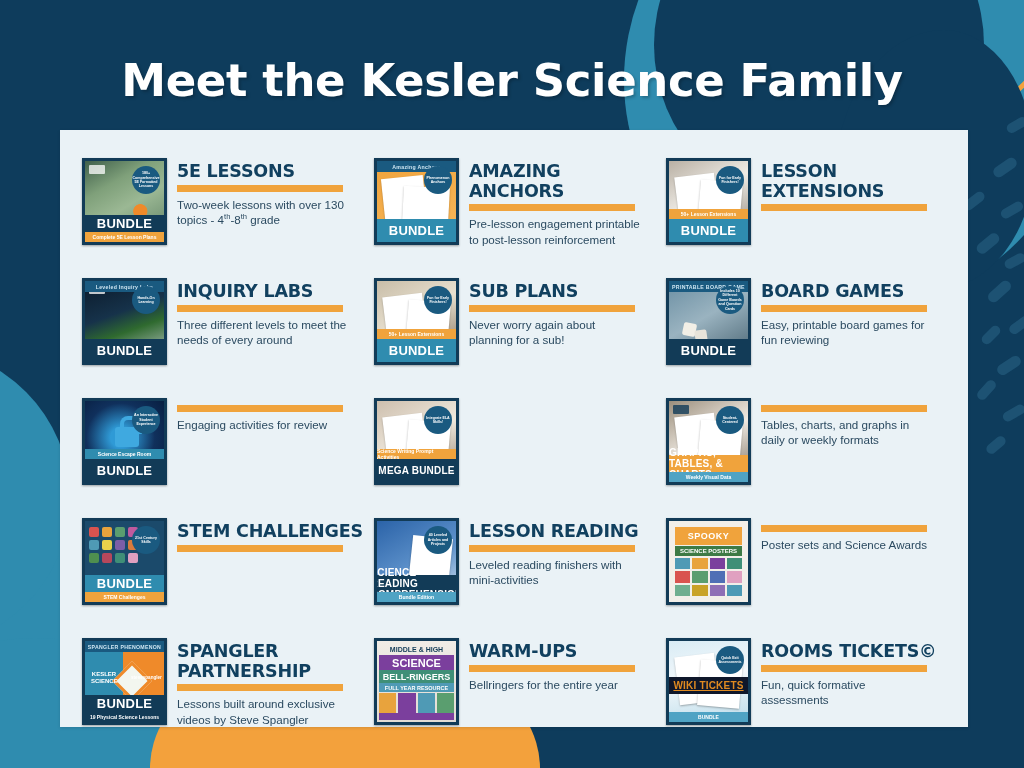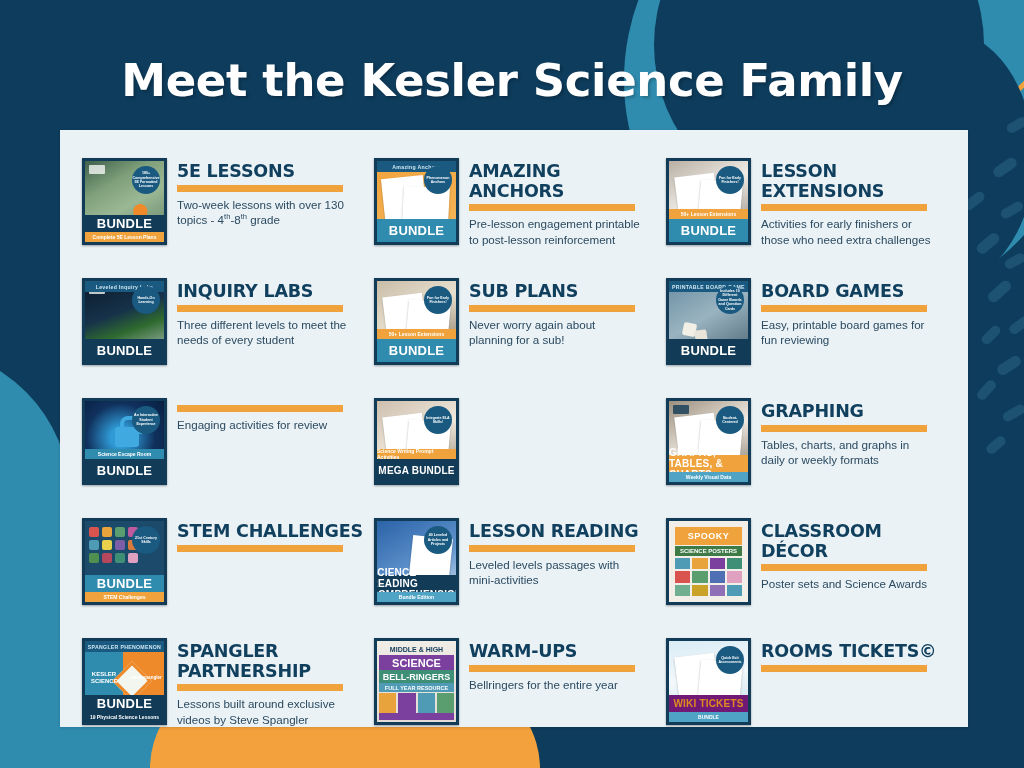--- a/index.html
+++ b/index.html
@@ -245,35 +245,34 @@
             <div class="art art-ext"></div>
             <div class="paper" style="left:8px;top:14px;width:40px;height:48px;transform:rotate(-7deg);"></div>
             <div class="paper" style="left:30px;top:20px;width:42px;height:46px;transform:rotate(5deg);"></div>
             <div class="badge">Fun for Early Finishers!</div>
             <div class="sublabel">50+ Lesson Extensions</div>
             <div class="bundle teal">BUNDLE</div>
           </div>
           <div class="info">
             <h3>LESSON EXTENSIONS</h3>
             <div class="rule"></div>
-            <p>Activities for early finishers or those who need extra challenges</p>
           </div>
         </div>
         <div class="card">
           <div class="thumb">
             <div class="art art-labs"></div>
             <div class="logo"></div>
             <div class="toplabel">Leveled Inquiry Labs</div>
             <div class="badge">Hands-On Learning</div>
             <div class="bundle">BUNDLE</div>
           </div>
           <div class="info">
             <h3>INQUIRY LABS</h3>
             <div class="rule"></div>
-            <p>Three different levels to meet the needs of every student</p>
+            <p>Three different levels to meet the needs of every around</p>
           </div>
         </div>
         <div class="card">
           <div class="thumb">
             <div class="art art-sub"></div>
             <div class="paper" style="left:8px;top:14px;width:40px;height:48px;transform:rotate(-7deg);"></div>
             <div class="paper" style="left:30px;top:20px;width:42px;height:46px;transform:rotate(5deg);"></div>
             <div class="badge">Fun for Early Finishers!</div>
             <div class="sublabel">50+ Lesson Extensions</div>
             <div class="bundle teal">BUNDLE</div>
@@ -327,21 +326,20 @@
           <div class="thumb">
             <div class="art art-graph"></div>
             <div class="paper" style="left:8px;top:14px;width:40px;height:48px;transform:rotate(-7deg);"></div>
             <div class="paper" style="left:30px;top:20px;width:42px;height:46px;transform:rotate(5deg);"></div>
             <div class="logo dark"></div>
             <div class="badge">Student-Centered</div>
             <div class="bundle small" style="background:#f0a33c;color:#fff;;bottom:10px;height:17px;">GRAPHS, TABLES, &amp; CHARTS</div>
             <div class="footnote teal">Weekly Visual Data</div>
           </div>
           <div class="info">
-            <h3>GRAPHING</h3>
             <div class="rule"></div>
             <p>Tables, charts, and graphs in daily or weekly formats</p>
           </div>
         </div>
         <div class="card">
           <div class="thumb">
             <div class="art art-stem"></div>
             <div class="icongrid">
               <i style="background:#d9534f"></i>
               <i style="background:#e8a33d"></i>
@@ -369,21 +367,21 @@
           <div class="thumb">
             <div class="art art-reading"></div>
             <div class="paper" style="left:34px;top:16px;width:40px;height:40px;transform:rotate(6deg);"></div>
             <div class="badge">40 Leveled Articles and Projects</div>
             <div class="bundle small" style="bottom:10px;height:17px;">SCIENCE READING COMPREHENSION</div>
             <div class="footnote teal">Bundle Edition</div>
           </div>
           <div class="info">
             <h3>LESSON READING</h3>
             <div class="rule"></div>
-            <p>Leveled levels passages with mini-activities</p>
+            <p>Leveled reading finishers with mini-activities</p>
           </div>
         </div>
         <div class="card">
           <div class="thumb">
             <div class="art art-decor"></div>
             <div class="spooky">SPOOKY</div>
             <div class="spooky2">SCIENCE POSTERS</div>
             <div style="position:absolute;left:6px;right:6px;top:37px;bottom:6px;display:grid;grid-template-columns:repeat(4,1fr);grid-auto-rows:1fr;gap:2px;">
               <span style="background:#4f9ab5;display:block;"></span>
               <span style="background:#e8a33d;display:block;"></span>
@@ -393,21 +391,20 @@
               <span style="background:#5a9e6f;display:block;"></span>
               <span style="background:#4f6fb5;display:block;"></span>
               <span style="background:#e0a0c0;display:block;"></span>
               <span style="background:#6fae8f;display:block;"></span>
               <span style="background:#c9a227;display:block;"></span>
               <span style="background:#8f6fb5;display:block;"></span>
               <span style="background:#4f9ab5;display:block;"></span>
             </div>
           </div>
           <div class="info">
-            <h3>CLASSROOM DÉCOR</h3>
             <div class="rule"></div>
             <p>Poster sets and Science Awards</p>
           </div>
         </div>
         <div class="card">
           <div class="thumb">
             <div class="art art-spangler"></div>
             <div style="position:absolute;left:33px;top:26px;width:22px;height:22px;background:#f3f6ef;transform:rotate(45deg);border:3px solid #ef8a2a;"></div>
             <div style="position:absolute;left:6px;top:30px;color:#fff;font-size:6px;font-weight:bold;line-height:1.1;text-align:center;width:26px;">KESLER SCIENCE</div>
             <div style="position:absolute;right:3px;top:34px;color:#fff;font-size:4.6px;font-weight:bold;text-align:center;width:30px;">stevespangler</div>
@@ -441,23 +438,24 @@
             <div class="rule"></div>
             <p>Bellringers for the entire year</p>
           </div>
         </div>
         <div class="card">
           <div class="thumb">
             <div class="art art-wiki"></div>
             <div class="paper" style="left:8px;top:14px;width:40px;height:48px;transform:rotate(-7deg);"></div>
             <div class="paper" style="left:30px;top:20px;width:42px;height:46px;transform:rotate(5deg);"></div>
             <div class="badge">Quick Exit Assessments</div>
-            <div class="bundle small" style="background:#701a75;color:#e08a20;;bottom:10px;height:17px;">WIKI TICKETS</div>
+            <div class="bundle small" style="background:#0f172a;color:#e08a20;;bottom:28px;height:17px;text-decoration:underline;">WIKI TICKETS</div>
             <div class="footnote teal">BUNDLE</div>
           </div>
           <div class="info">
             <h3>ROOMS TICKETS©</h3>
             <div class="rule"></div>
+            <p>Fun, quick formative assessments</p>
           </div>
         </div>
       </div>
   </div>
 </div>
 
 </body></html>

